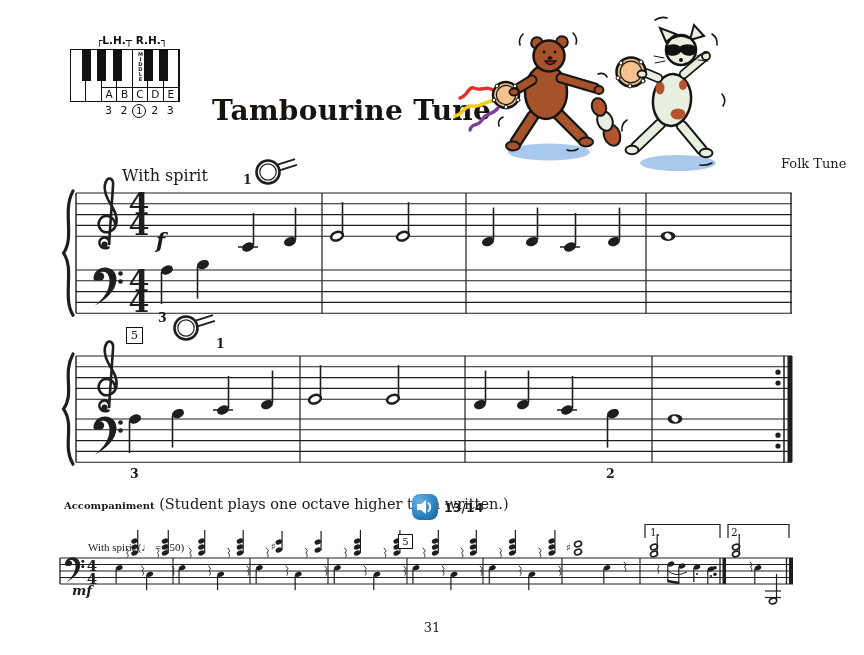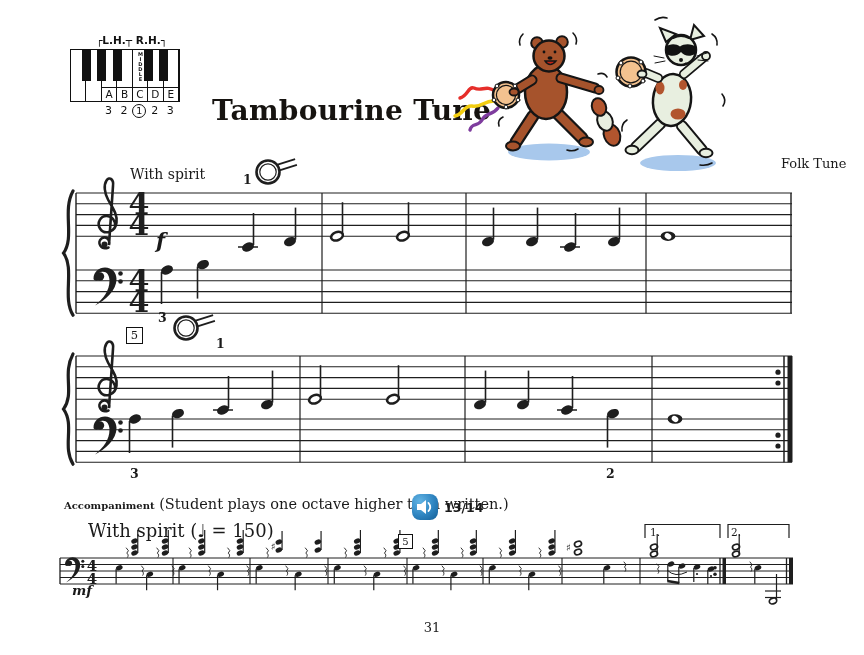--- a/index.html
+++ b/index.html
@@ -17,28 +17,28 @@
   .black-key{position:absolute;top:0;height:31px;background:#111;z-index:2;}
   .middle-label{position:absolute;z-index:1;text-align:center;font-family:"DejaVu Sans","Liberation Sans",sans-serif;
        font-size:5px;line-height:4.9px;color:#111;font-weight:bold;}
   .kbd-fingers{position:absolute;left:30.8px;top:70px;width:77.2px;display:flex;}
   .kbd-fingers span{width:15.43px;text-align:center;font-family:"DejaVu Sans","Liberation Sans",sans-serif;
        font-size:11px;color:#111;}
   .kbd-fingers span.circled em{font-style:normal;display:inline-block;width:12px;height:12px;line-height:12px;
        border:1px solid #111;border-radius:50%;font-size:9.5px;}
   .page-title{position:absolute;left:212px;top:94px;font-size:28px;font-weight:bold;letter-spacing:.3px;color:#161310;}
   .txt{position:absolute;white-space:nowrap;}
-  .tempo1{left:130px;top:166px;font-size:14px;}
+  .tempo1{left:122px;top:166px;font-size:16px;}
   .folk{left:737px;top:156px;font-size:13px;margin-left:44px;}
   .dyn-f{left:156px;top:228px;font-size:21px;font-weight:bold;font-style:italic;}
   .fing{font-size:12.5px;font-weight:bold;}
   .rehearsal{position:absolute;border:1.1px solid #111;text-align:center;font-size:11.5px;background:#fff;}
   .accomp-head{left:64px;top:496px;font-size:14.5px;}
   .accomp-head b{font-size:10px;}
-  .tempo2{left:88px;top:520px;font-size:18px;}
+  .tempo2{left:88px;top:541px;font-size:11px;font-family:Liberation Serif, serif;}
   .dyn-mf{left:72px;top:582px;font-size:13.5px;font-weight:bold;font-style:italic;}
   .ending-label{font-size:10.5px;}
   .audio-badge{position:absolute;left:412px;top:494px;width:26px;height:26px;border-radius:8px;
       background:radial-gradient(circle at 30% 28%, #63b4e4 0%, #2e84c0 55%, #135d95 100%);
       display:flex;align-items:center;justify-content:center;}
   .track{left:444px;top:500px;font-family:"DejaVu Sans","Liberation Sans",sans-serif;font-weight:bold;font-size:12.5px;}
   .page-num{left:0;right:0;top:620px;text-align:center;font-size:13px;}
   svg.layer{position:absolute;left:0;top:0;pointer-events:none;}
 </style>
 </head>

